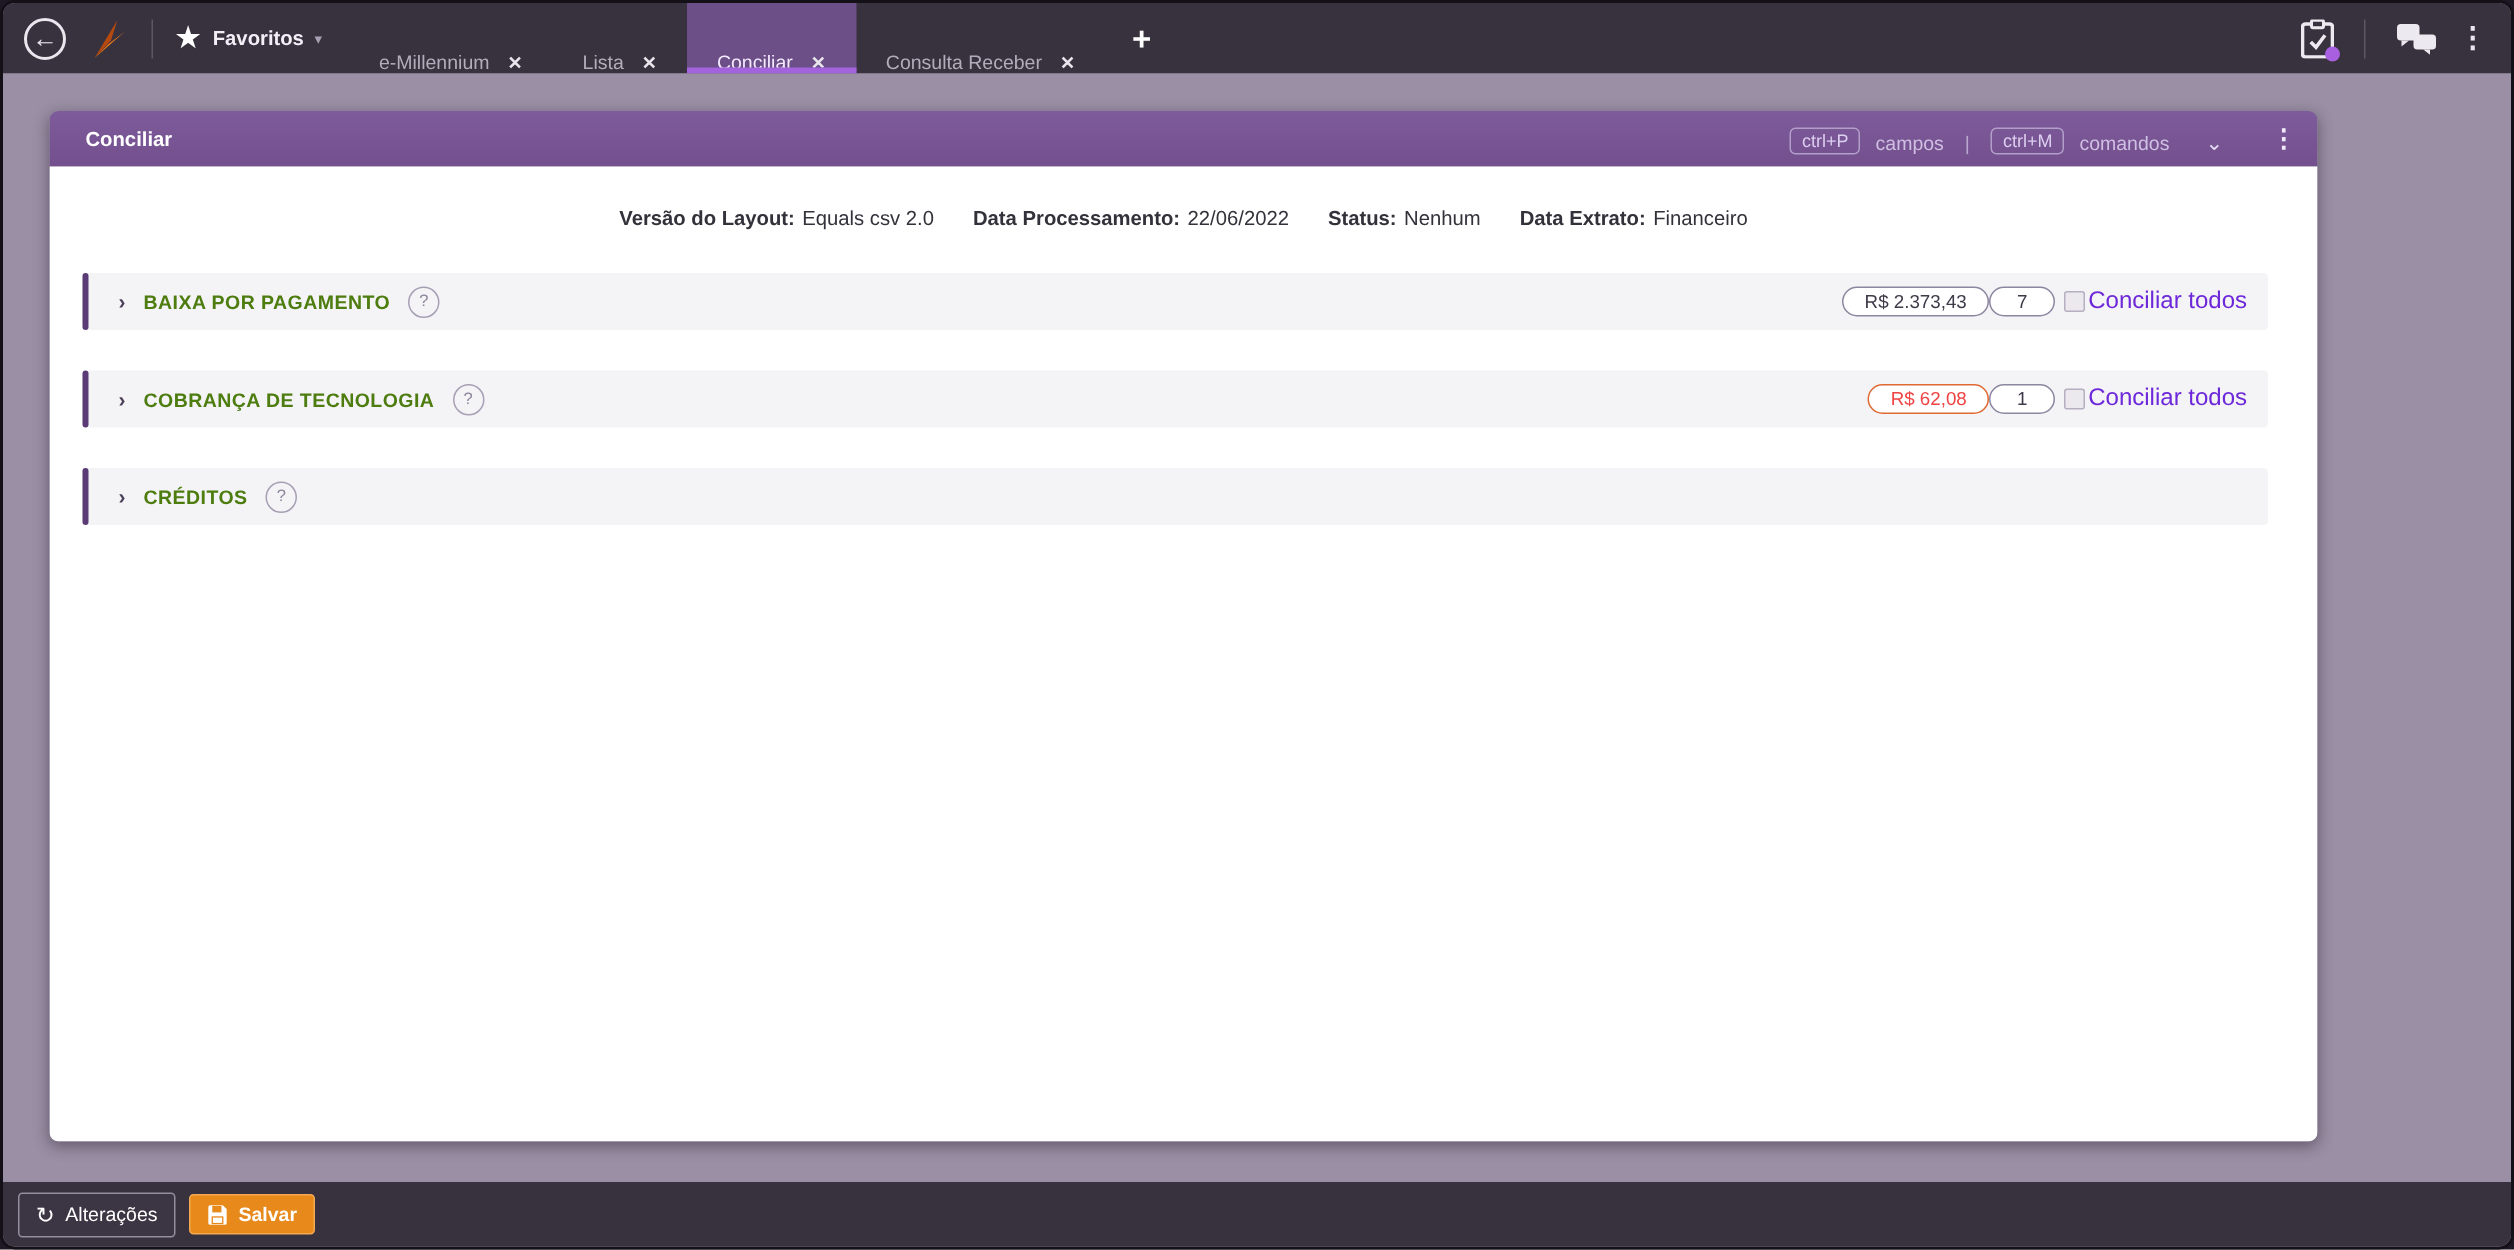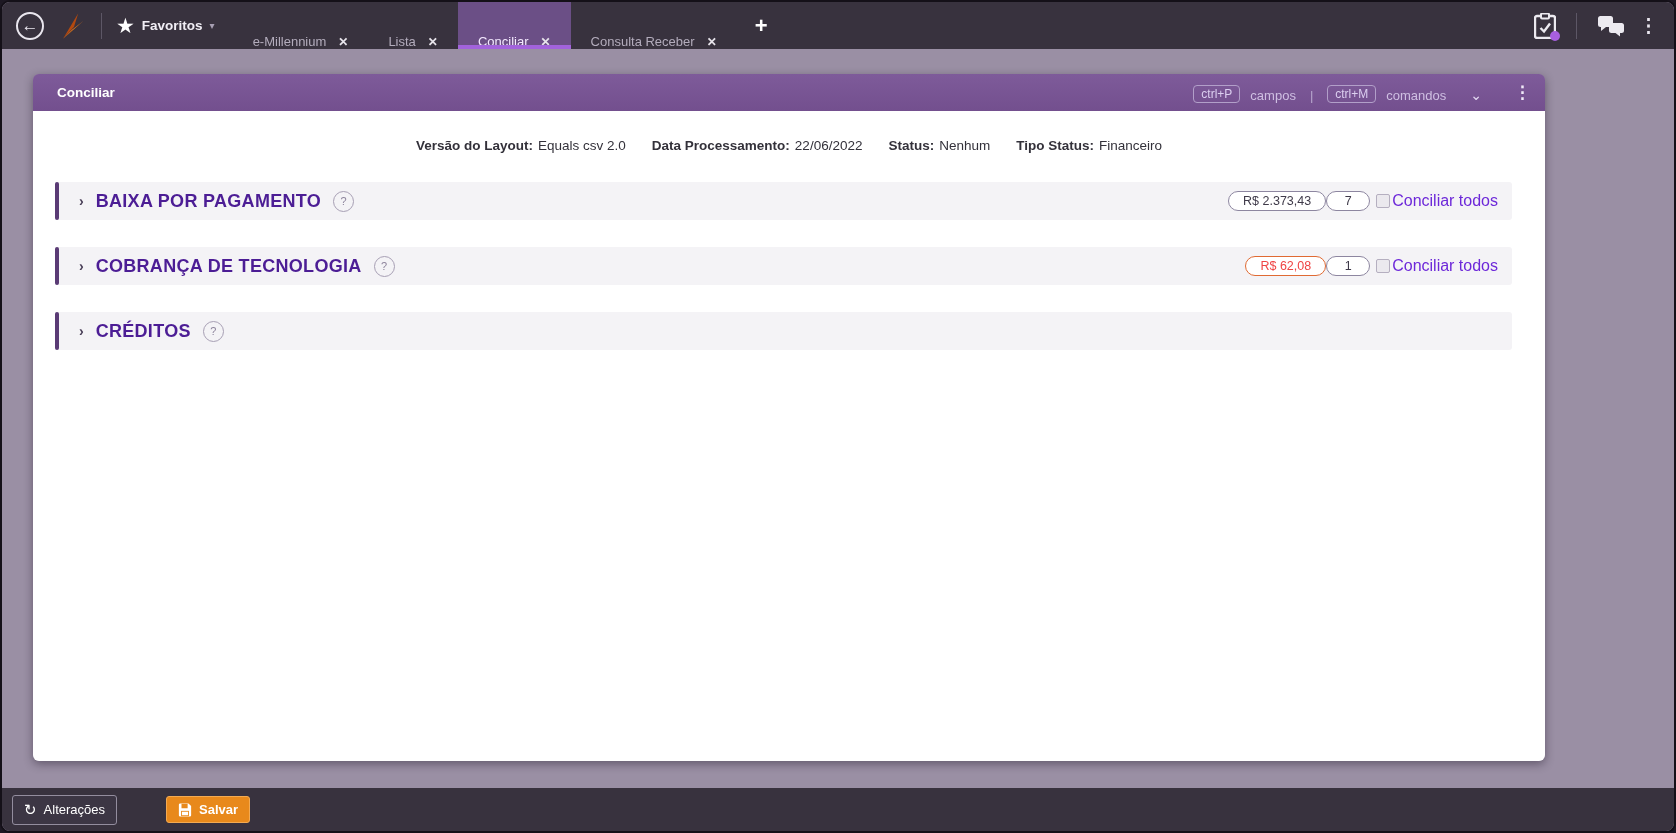--- a/index.html
+++ b/index.html
@@ -52,35 +52,35 @@
   .info-line { display:flex; justify-content:center; gap:26px; font-size:13.5px; color:#33313a; }
   .info-item { display:flex; gap:5px; }
   .info-item b { font-weight:bold; }
 
   
   .sections { margin-top:29px; padding:0 33px 0 22px; display:flex; flex-direction:column; gap:27px; }
   .section-row { position:relative; height:38px; background:#f4f3f6; border-radius:3px; display:flex; align-items:center;
                  padding-left:24px; padding-right:14px; }
   .section-row::before { content:""; position:absolute; left:0; top:0; bottom:0; width:4px; background:#5a3b75; border-radius:3px; }
   .sec-chevron { color:#4a3f58; font-size:14px; font-weight:bold; margin-right:12px; cursor:pointer; }
-  .sec-label { font-size:18px; font-weight:bold; color:#4c1d95; letter-spacing:.3px; }
+  .sec-label { font-size:13px; font-weight:bold; color:#4d7c0f; letter-spacing:.3px; }
   .help-circle { width:21px; height:21px; border:1.5px solid #a79fb4; border-radius:50%; margin-left:12px; display:flex;
                  align-items:center; justify-content:center; font-size:11px; color:#8d849c; cursor:pointer; }
   .sec-right { margin-left:auto; display:flex; align-items:center; gap:0; }
   .pill { border:1.5px solid #8d86a0; border-radius:13px; padding:2px 14px; font-size:12.5px; color:#3f3a49; background:#fff; cursor:pointer; }
   .pill.count { min-width:44px; text-align:center; padding:2px 8px; }
   .pill.alert { border-color:#e06a33; color:#ef4444; }
   .checkbox { width:14px; height:14px; background:#ebe9ee; border:1px solid #b5afc0; border-radius:2px; margin-left:6px; cursor:pointer; }
   .cb-label { font-size:16px; color:#6d28d9; margin-left:2px;text-align:right; }
 
   
   .footer { height:43px; background:#38323e; flex:0 0 auto; display:flex; align-items:center; gap:9px; padding:0 10px; }
   .btn { display:flex; align-items:center; gap:7px; font-size:13px; color:#fff; border-radius:3px; padding:5px 11px; cursor:pointer; }
   .btn-dark { background:#3c3644; border:1px solid #938d9e; }
-  .btn-orange { background:#e8891b; border:1px solid #f3aa52; font-weight:bold;margin-left:40px; }
+  .btn-orange { background:#e8891b; border:1px solid #f3aa52; font-weight:bold; }
   .hist-ico { font-size:15px; color:#fff; transform:scaleX(-1); display:inline-block; }
   svg { display:block; }
 </style>
 </head>
 <body>
 
 <div class="screen">
 
   <div class="topbar">
     <div class="topbar-left">
@@ -175,21 +175,21 @@
           </div>
           <div class="info-item">
             <b>Data Processamento:</b>
             <span>22/06/2022</span>
           </div>
           <div class="info-item">
             <b>Status:</b>
             <span>Nenhum</span>
           </div>
           <div class="info-item">
-            <b>Tipo Status:</b>
+            <b>Data Extrato:</b>
             <span>Financeiro</span>
           </div>
         </div>
 
         <div class="sections">
 
           <div class="section-row">
             <span class="sec-chevron">›</span>
             <span class="sec-label">BAIXA POR PAGAMENTO</span>
             <span class="help-circle">?</span>

